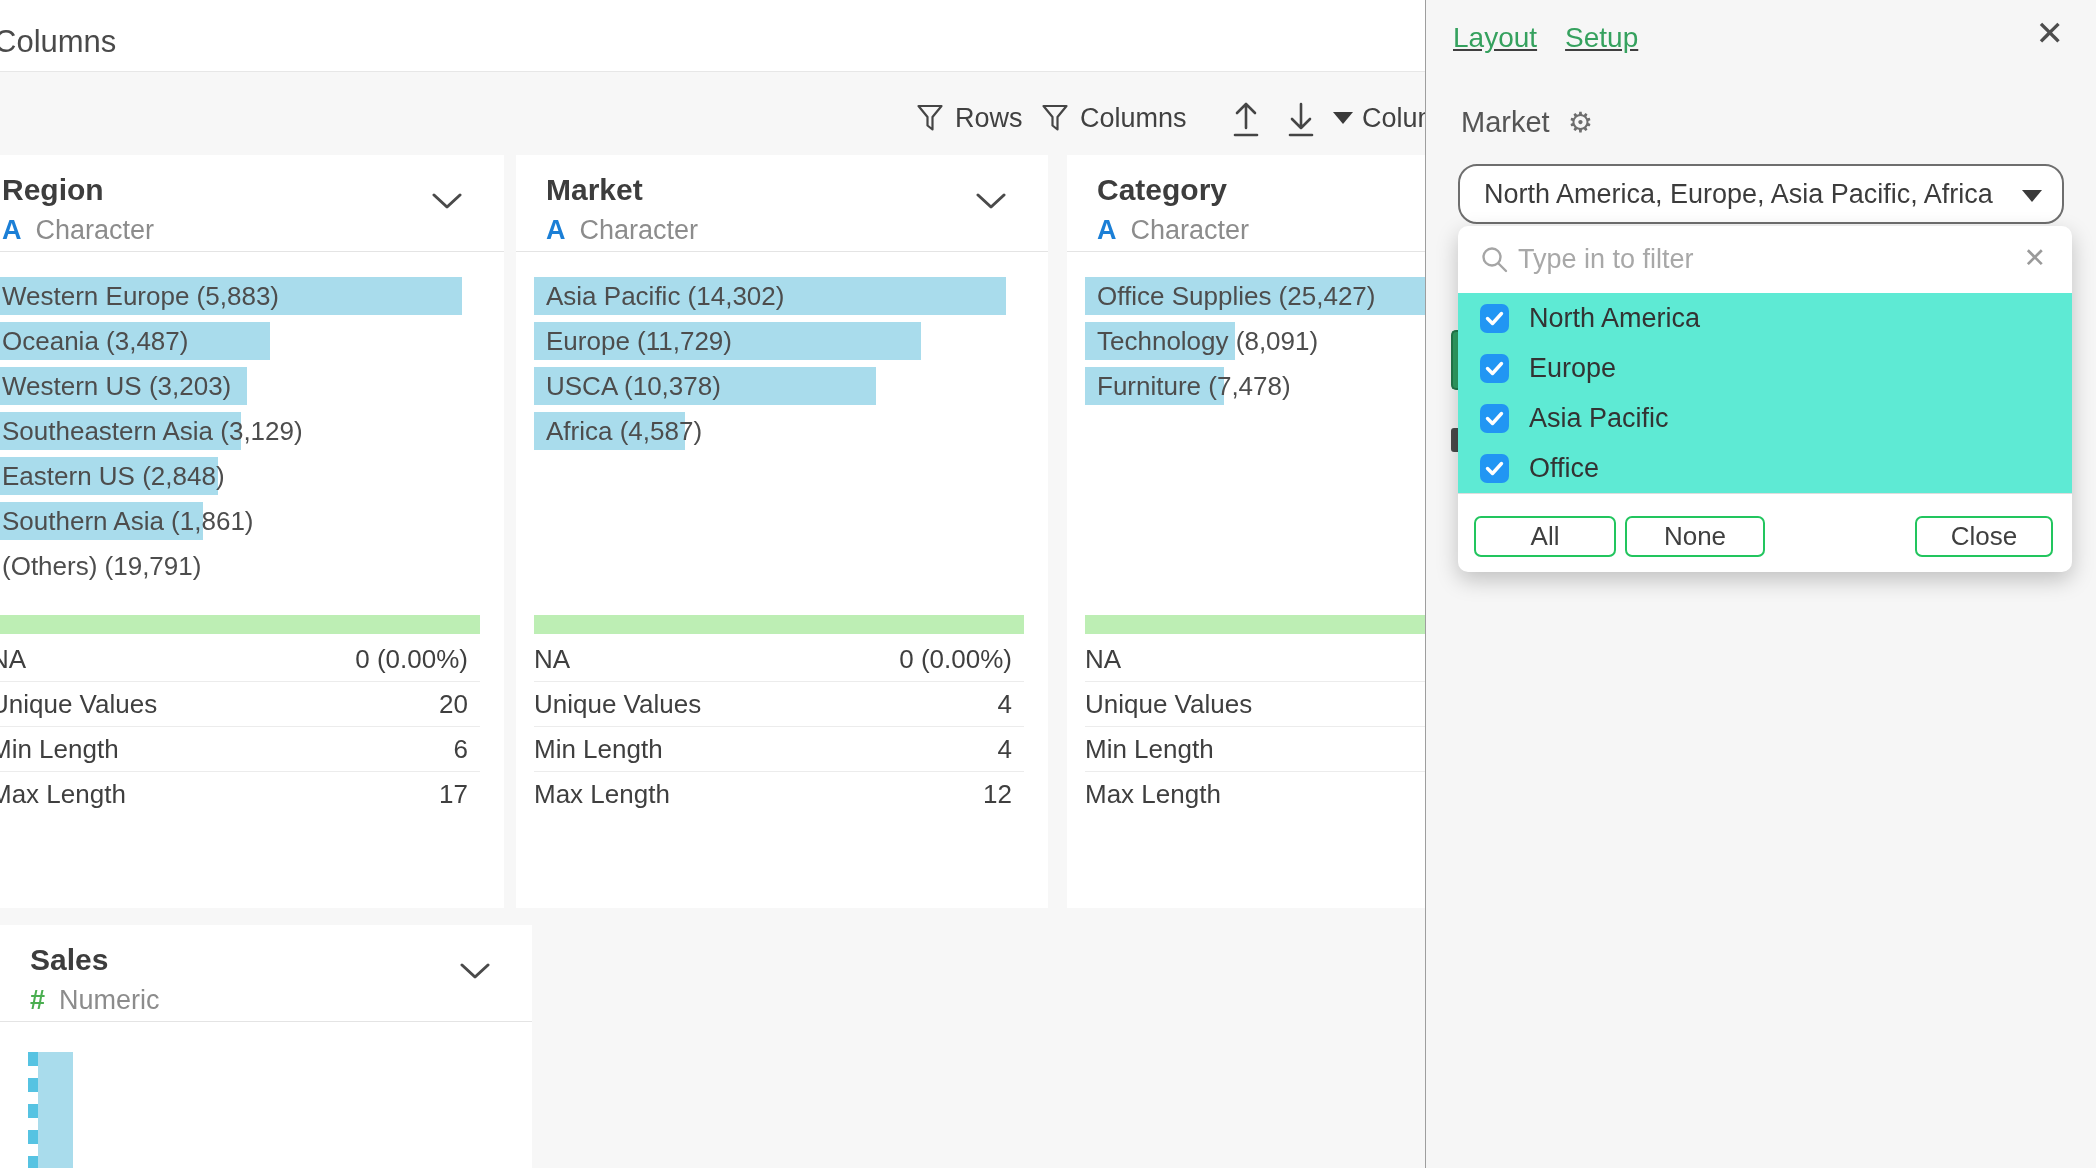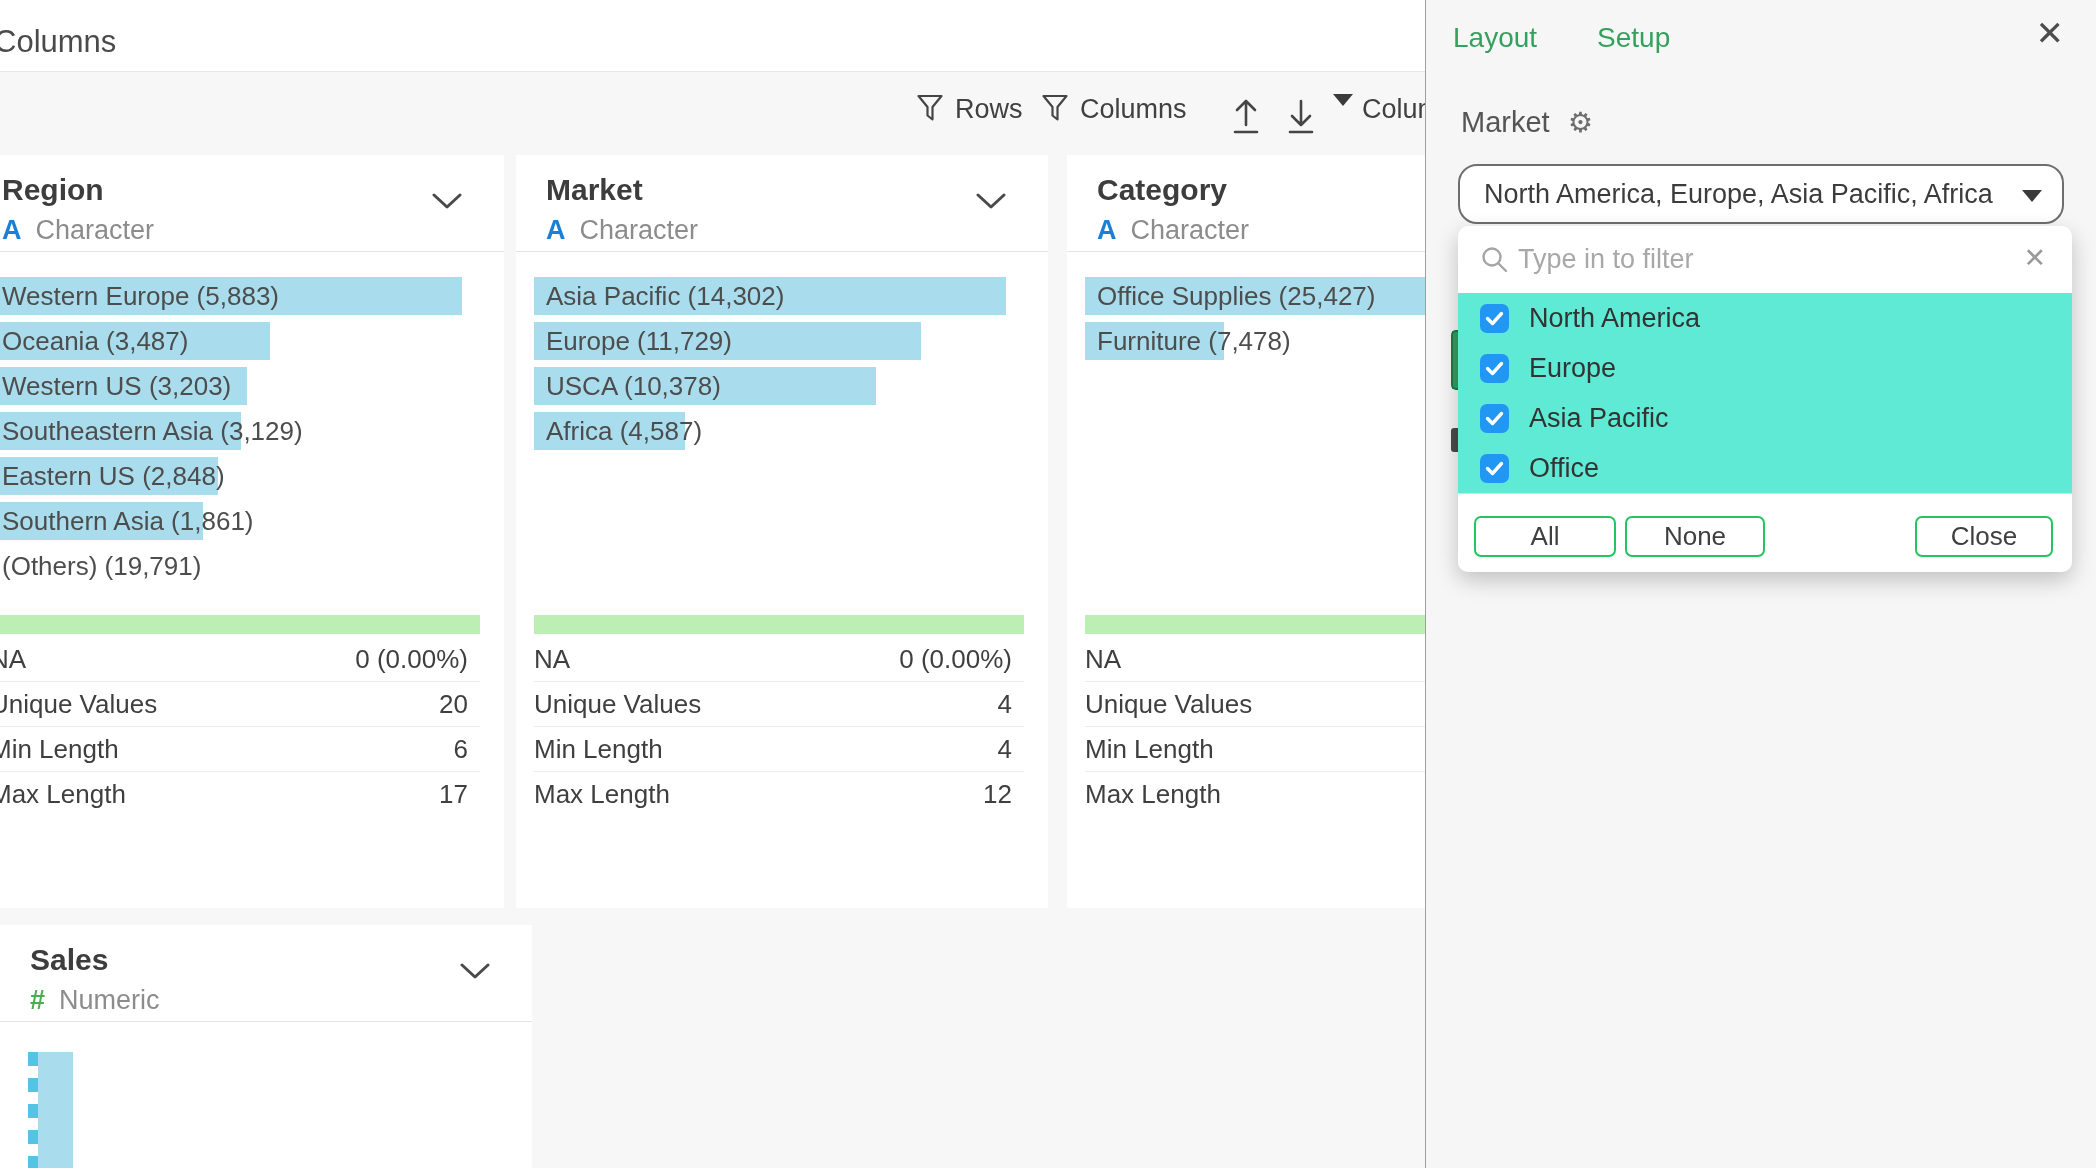--- a/index.html
+++ b/index.html
@@ -16,21 +16,21 @@
     background:#ffffff; border-bottom:1px solid #e7e7e7; z-index:2;
   }
   .page-title {
     position:absolute; left:-6px; top:24px;
     font-size:31px; font-weight:400; color:#4a4a4a; white-space:nowrap;
   }
 
   
   .toolbar { position:absolute; top:94px; left:0; height:48px; width:100%; z-index:1; }
   .tb-item {
-    position:absolute; top:0; display:flex; align-items:flex-start; gap:12px;
+    position:absolute; top:0; display:flex; align-items:center; gap:12px;
     font-size:27px; color:#414141; cursor:pointer; height:48px; white-space:nowrap;
   }
   .tb-item svg { display:block; }
 
   
   .card {
     position:absolute; top:155px; width:532px; height:753px;
     background:#ffffff; z-index:1;
   }
   .card-title {
@@ -72,21 +72,21 @@
   .hist-bar::before {
     content:''; position:absolute; left:0; top:0; bottom:0; width:10px;
     background:repeating-linear-gradient(to bottom,#56c3e2 0 14px,#ffffff 14px 26px);
   }
 
   
   .panel {
     position:absolute; left:1425px; top:0; width:671px; height:1168px;
     background:#f6f6f6; border-left:1px solid #9e9e9e; z-index:10;
   }
-  .panel-tabs { position:absolute; left:27px; top:22px; display:flex; gap:60px; }
+  .panel-tabs { position:absolute; left:27px; top:22px; display:flex; gap:28px;text-decoration:underline; }
   .panel-tab { font-size:28px; color:var(--accent-green,#35a15e); cursor:pointer; }
   .panel-close {
     position:absolute; right:32px; top:16px; font-size:34px; color:#4d4d4d; cursor:pointer;
     line-height:1;
   }
   .field-row { position:absolute; left:35px; top:106px; display:flex; align-items:center; gap:18px; }
   .field-label { font-size:29px; color:#555; }
   .gear { font-size:28px; color:#6e6e6e; cursor:pointer; line-height:1; }
 
   .dropdown {
@@ -306,20 +306,24 @@
       <span class="type-letter char">A</span><span>Character</span>
     </div>
     <svg class="chevron" width="30" height="17" viewBox="0 0 30 17">
       <path d="M2 2 L15 14 L28 2" fill="none" stroke="#4a4a4a" stroke-width="3" stroke-linecap="round" stroke-linejoin="round"></path>
     </svg>
     <div class="card-divider"></div>
     <div class="bars">
           <div class="bar-row">
       <div class="bar-fill" style="width:100%"></div>
       <span class="bar-label">Office Supplies (25,427)</span>
+    </div>
+          <div class="bar-row">
+      <div class="bar-fill" style="width:31.82050576159201%"></div>
+      <span class="bar-label">Technology (8,091)</span>
     </div>
           <div class="bar-row">
       <div class="bar-fill" style="width:29.40968262083612%"></div>
       <span class="bar-label">Furniture (7,478)</span>
     </div>
         </div>
     <div class="stats">
       <div class="valid-bar"></div>
 
     <div class="stat-row">

